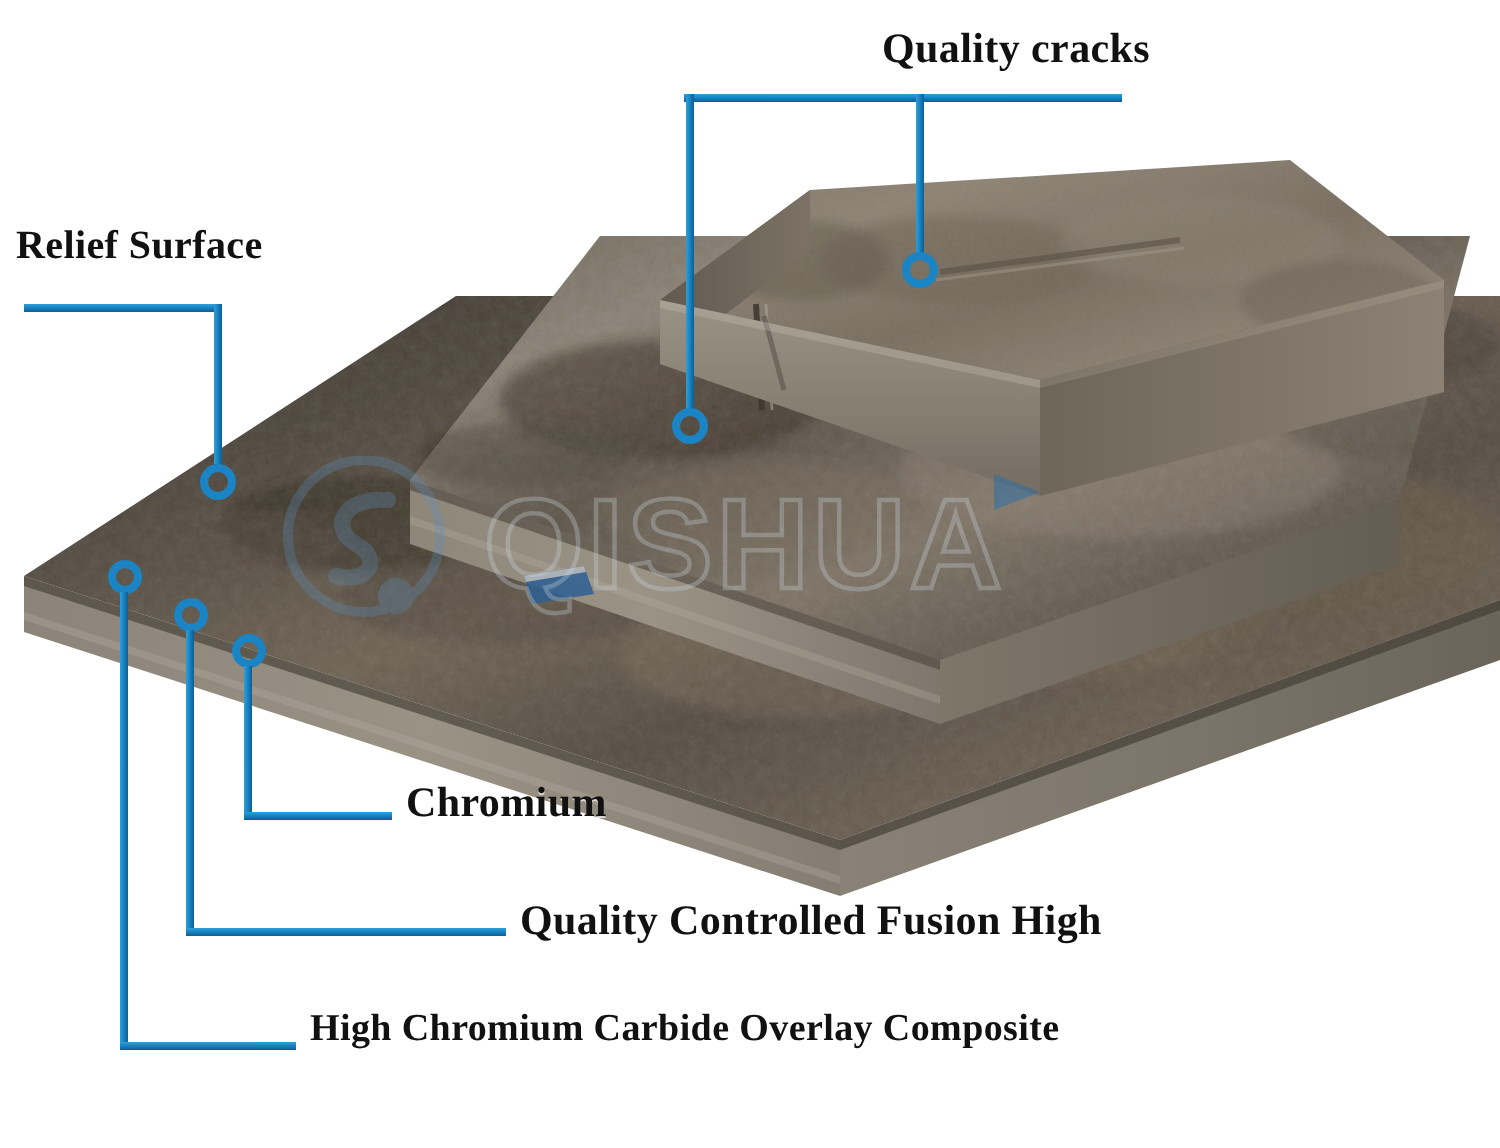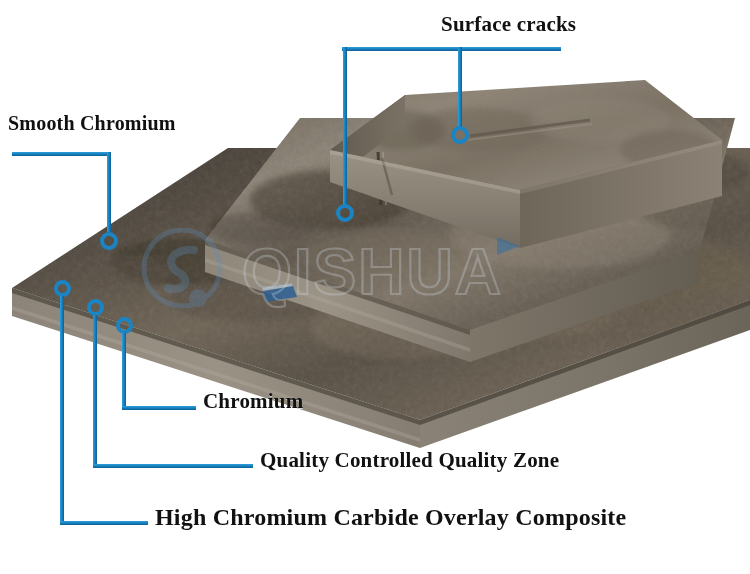--- a/index.html
+++ b/index.html
@@ -266,49 +266,49 @@
   <svg id="watermark" viewBox="0 0 500 86">
     <g fill="none" stroke="#5b8fc0" stroke-width="5" opacity="0.95">
       <circle cx="44" cy="40" r="38"></circle>
     </g>
     <path d="M 56 22 C 34 20, 26 36, 40 44 C 54 52, 46 64, 30 60" fill="none" stroke="#5b8fc0" stroke-width="8" stroke-linecap="round" opacity="0.95"></path>
     <circle cx="60" cy="70" r="9" fill="#5b8fc0" opacity="0.95"></circle>
     <text x="104" y="66" font-family="'Liberation Sans', sans-serif" font-size="64" font-weight="bold" fill="none" stroke="#cfd8e2" stroke-width="2.2" letter-spacing="2">QISHUA</text>
   </svg>
 
   <div>
-    <div class="lbl" style="left:441px; top:12px; font-size:21px;">Surface cracks</div>
+    <div class="lbl" style="left:441px; top:12px; font-size:21px;">Quality cracks</div>
     <div class="lead-h" style="left:342px; top:47px; width:219px;"></div>
     <div class="lead-v" style="left:343px; top:47px; height:158px;"></div>
     <div class="lead-v" style="left:458px; top:47px; height:80px;"></div>
     <div class="ring" style="left:336px; top:204px; width:18px; height:18px;"></div>
     <div class="ring" style="left:451px; top:126px; width:18px; height:18px;"></div>
   </div>
 
   <div>
-    <div class="lbl" style="left:8px; top:112px; font-size:20px;">Smooth Chromium</div>
+    <div class="lbl" style="left:8px; top:112px; font-size:20px;">Relief Surface</div>
     <div class="lead-h" style="left:12px; top:152px; width:99px;"></div>
     <div class="lead-v" style="left:107px; top:152px; height:80px;"></div>
     <div class="ring" style="left:100px; top:232px; width:18px; height:18px;"></div>
   </div>
 
   <div>
     <div class="ring" style="left:116px; top:317px; width:17px; height:17px;"></div>
     <div class="lead-v" style="left:122px; top:333px; height:77px;"></div>
     <div class="lead-h" style="left:122px; top:406px; width:74px;"></div>
     <div class="lbl" style="left:203px; top:389px; font-size:21px;">Chromium</div>
   </div>
 
   <div>
     <div class="ring" style="left:87px; top:299px; width:17px; height:17px;"></div>
     <div class="lead-v" style="left:93px; top:315px; height:153px;"></div>
     <div class="lead-h" style="left:93px; top:464px; width:160px;"></div>
-    <div class="lbl" style="left:260px; top:448px; font-size:21px;">Quality Controlled Quality Zone</div>
+    <div class="lbl" style="left:260px; top:448px; font-size:21px;">Quality Controlled Fusion High</div>
   </div>
 
   <div>
     <div class="ring" style="left:54px; top:280px; width:17px; height:17px;"></div>
     <div class="lead-v" style="left:60px; top:296px; height:229px;"></div>
     <div class="lead-h" style="left:60px; top:521px; width:88px;"></div>
-    <div class="lbl" style="left:155px; top:504px; font-size:24px;">High Chromium Carbide Overlay Composite</div>
+    <div class="lbl" style="left:155px; top:504px; font-size:19px;">High Chromium Carbide Overlay Composite</div>
   </div>
 
 </div>
 
 </body></html>

